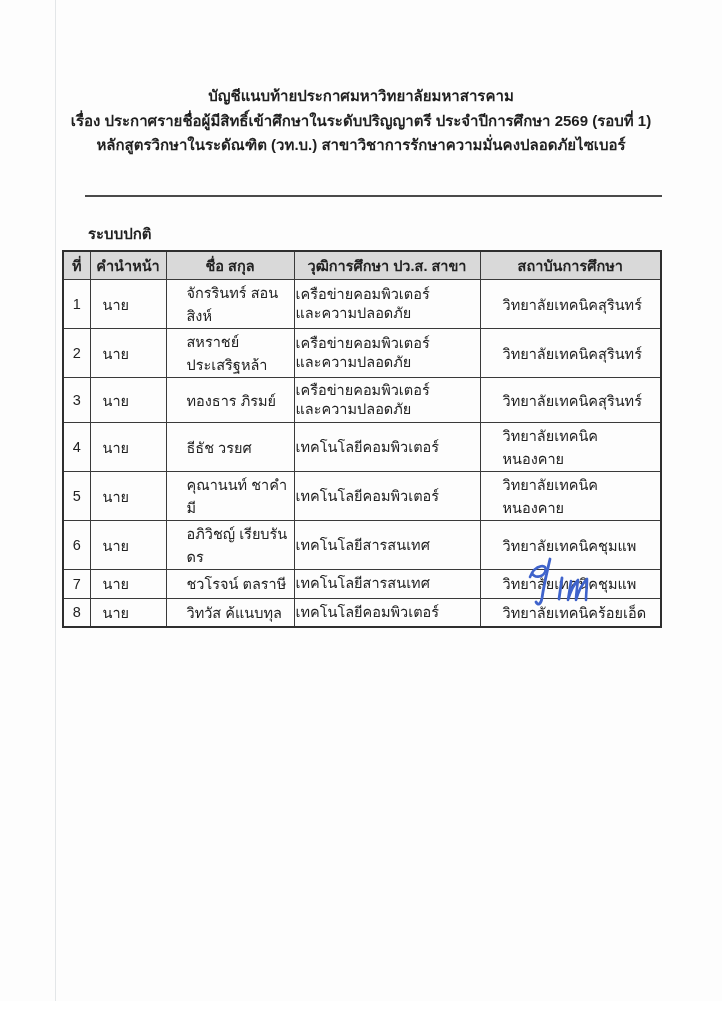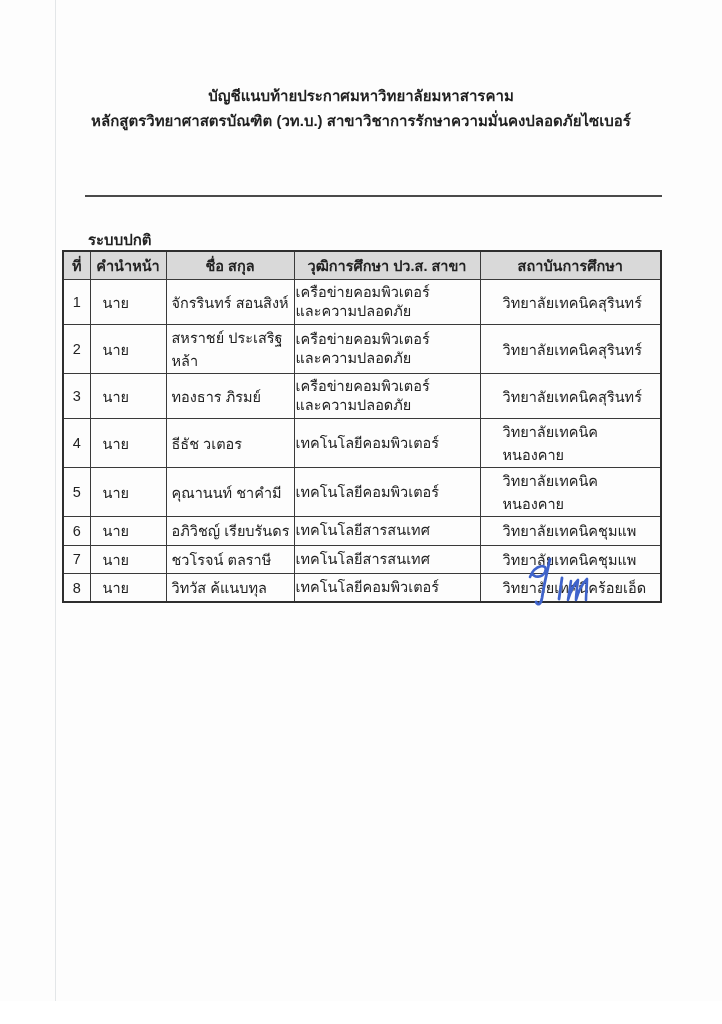--- a/index.html
+++ b/index.html
@@ -36,21 +36,21 @@
   }
   .rule {
     position: absolute;
     top: 195px;
     left: 85px;
     width: 577px;
     border-top: 2px solid #4a4a4a;
   }
   .section-label {
     position: absolute;
-    top: 228px;
+    top: 222px;
     left: 88px;
     font-size: 15px;
     font-weight: bold;
   }
   table.applicants {
     position: absolute;
     top: 250px;
     left: 62px;
     width: 598px;
     border-collapse: collapse;
@@ -71,21 +71,21 @@
     height: 27px;
     font-weight: bold;
     text-align: center;
     font-size: 14.5px;
     padding: 0 2px;
   }
   tr.tall  { height: 45px; }
   tr.short { height: 28.5px; }
   td.c-no     { text-align: center; }
   td.c-prefix { padding-left: 12px; }
-  td.c-name   { padding-left: 5px; }
+  td.c-name   { padding-left: 20px; }
   td.c-qual   { padding-left: 1px; white-space: pre-line; line-height: 19px; }
   td.c-inst   { padding-left: 22px; }
   col.w-no     { width: 27px; }
   col.w-prefix { width: 76px; }
   col.w-name   { width: 128px; }
   col.w-qual   { width: 186px; }
   col.w-inst   { width: 181px; }
   .signature {
     position: absolute;
     left: 516px;
@@ -96,21 +96,22 @@
 </style>
 </head>
 <body>
 
 <div class="page">
 
   <div class="scan-seam"></div>
 
   <div class="doc-header">
     <div>บัญชีแนบท้ายประกาศมหาวิทยาลัยมหาสารคาม</div>
-    <div>หลักสูตรวิทยาศาสตรบัณฑิต (วท.บ.) สาขาวิชาการรักษาความมั่นคงปลอดภัยไซเบอร์</div>
+    <div>เรื่อง ประกาศรายชื่อผู้มีสิทธิ์เข้าศึกษาในระดับปริญญาตรี ประจำปีการศึกษา 2569 (รอบที่ 1)</div>
+    <div>หลักสูตรวิกษาในระดัณฑิต (วท.บ.) สาขาวิชาการรักษาความมั่นคงปลอดภัยไซเบอร์</div>
   </div>
 
   <div class="rule"></div>
 
   <div class="section-label">ระบบปกติ</div>
 
   <table class="applicants">
     <colgroup>
       <col class="w-no">
         <col class="w-prefix">
@@ -148,21 +149,21 @@
           <td class="c-no">3</td>
           <td class="c-prefix">นาย</td>
           <td class="c-name">ทองธาร ภิรมย์</td>
           <td class="c-qual">เครือข่ายคอมพิวเตอร์
 และความปลอดภัย</td>
           <td class="c-inst">วิทยาลัยเทคนิคสุรินทร์</td>
         </tr>
         <tr class="short">
           <td class="c-no">4</td>
           <td class="c-prefix">นาย</td>
-          <td class="c-name">ธีธัช วเตอร</td>
+          <td class="c-name">ธีธัช วรยศ</td>
           <td class="c-qual">เทคโนโลยีคอมพิวเตอร์</td>
           <td class="c-inst">วิทยาลัยเทคนิคหนองคาย</td>
         </tr>
         <tr class="short">
           <td class="c-no">5</td>
           <td class="c-prefix">นาย</td>
           <td class="c-name">คุณานนท์ ชาคำมี</td>
           <td class="c-qual">เทคโนโลยีคอมพิวเตอร์</td>
           <td class="c-inst">วิทยาลัยเทคนิคหนองคาย</td>
         </tr>

